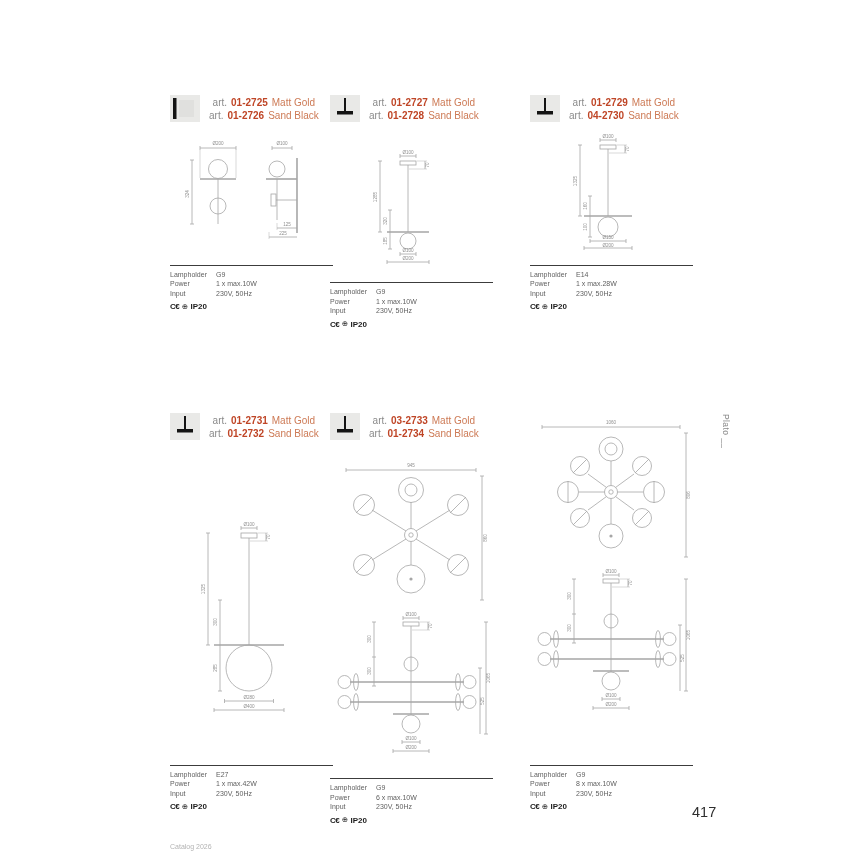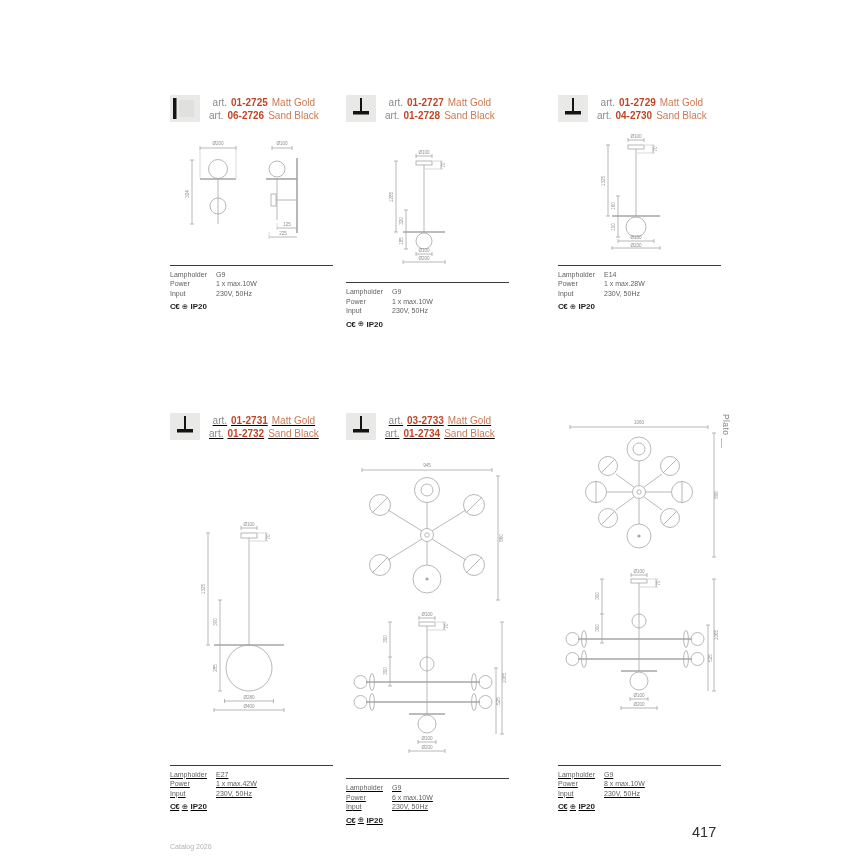--- a/index.html
+++ b/index.html
@@ -3,22 +3,22 @@
 <meta charset="utf-8">
 <style>
   html,body{margin:0;padding:0;}
   body{
     width:868px;height:868px;position:relative;overflow:hidden;
     background:#ffffff;
     font-family:"Liberation Sans","DejaVu Sans",sans-serif;
   }
   .cell{position:absolute;width:163px;display:flex;flex-direction:column;}
   .r1{top:95px;height:216px;}
-  .r2{top:413px;height:398px;text-decoration:underline;}
-  .c1{left:170px;} .c2{left:346px;gap:16px;} .c3{left:558px;}
+  .r2{top:413px;height:398px;}
+  .c1{left:170px;} .c2{left:330px;gap:16px;} .c3{left:530px;}
 
   .hdr{display:flex;gap:9px;align-items:flex-start;}
   .thumb{width:30px;height:27px;flex:0 0 auto;}
   .variants{font-size:10px;line-height:13px;white-space:nowrap;padding-top:1px;text-align:center;}
   .art{color:#8a8a8a;margin-right:4px;}
   .code{color:#bf4526;font-weight:bold;margin-right:4px;}
   .finish{color:#cd7a55;}
 
   .draw{flex:1 1 auto;display:flex;flex-direction:column;align-items:flex-start;}
   svg.tech{display:block;}
@@ -31,35 +31,35 @@
   .specs{border-top:1px solid #3c3c3c;padding-top:4px;font-size:7px;color:#5f5f5f;}
   .srow{display:grid;grid-template-columns:46px 1fr;line-height:9.5px;}
   .cert{margin-top:4px;display:flex;align-items:center;gap:2.5px;color:#1c1c1c;font-size:8px;}
   .ce{font-weight:600;letter-spacing:-.5px;}
   .globe{font-size:7.5px;line-height:1;}
   .ip{font-weight:700;}
 
   .sideLabel{position:absolute;left:721px;top:414px;writing-mode:vertical-rl;
     font-size:8.5px;color:#8a8a8a;letter-spacing:.4px;}
   .footerLeft{position:absolute;left:170px;top:843px;font-size:7px;color:#b3b3b3;}
-  .pageNum{position:absolute;left:692px;top:824px;font-size:14.5px;color:#2e2e2e;}
+  .pageNum{position:absolute;left:692px;top:804px;font-size:14.5px;color:#2e2e2e;}
 </style>
 </head>
 <body>
 
 <div class="cell r1 c1">
   <div class="hdr">
     <svg class="thumb" width="30" height="27">
       <rect width="30" height="27" fill="#e9e9e7"></rect>
         <rect x="3" y="3" width="3.5" height="21" fill="#141414"></rect>
         <rect x="9" y="5" width="15" height="17" fill="#e0e0de"></rect>
     </svg>
     <div class="variants">
       <div><span class="art">art.</span><span class="code">01-2725</span><span class="finish">Matt Gold</span></div>
-      <div><span class="art">art.</span><span class="code">06-2726</span><span class="finish">Sand Black</span></div>
+      <div><span class="art">art.</span><span class="code">01-2726</span><span class="finish">Sand Black</span></div>
     </div>
   </div>
   <div class="draw">
     <svg class="tech" width="162" height="104" viewBox="0 0 162 104" style="margin-top:16px">
       <line x1="30" y1="10" x2="66" y2="10"></line>
         <line x1="30" y1="8" x2="30" y2="12"></line>
         <line x1="66" y1="8" x2="66" y2="12"></line>
       <text x="48" y="7" text-anchor="middle">Ø200</text>
       <line class="ext" x1="30" y1="12" x2="30" y2="40"></line>
         <line class="ext" x1="66" y1="12" x2="66" y2="40"></line>

